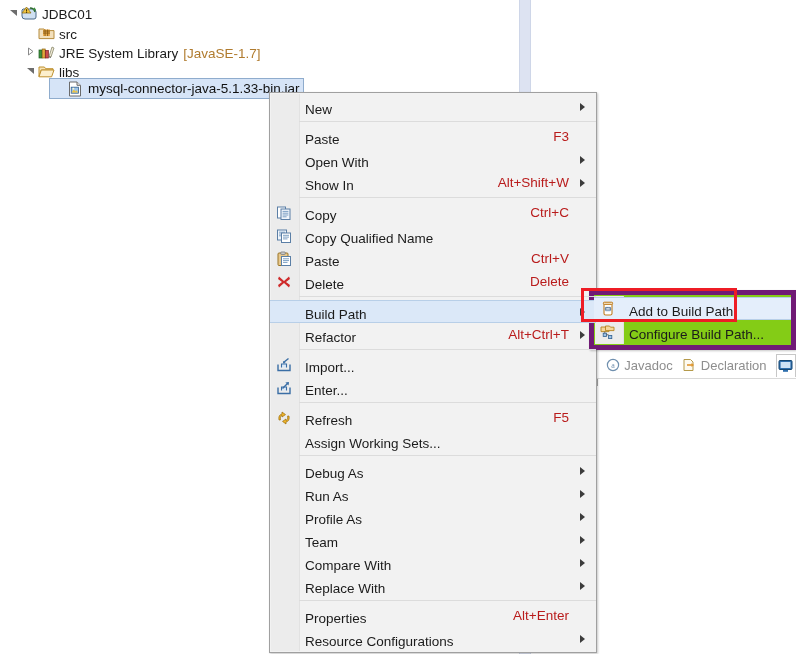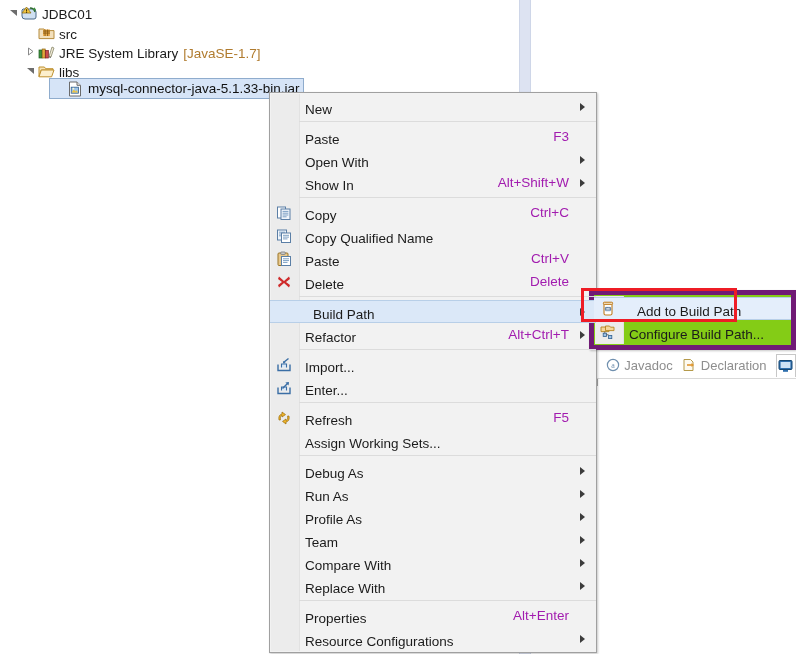--- a/index.html
+++ b/index.html
@@ -67,24 +67,24 @@
     position:absolute;left:1px;top:1px;width:28px;bottom:1px;
     background:#ececec;border-right:1px solid #e2e2e2;
   }
   .mi{
     position:relative;display:flex;align-items:center;height:23px;
     padding:0 7px 0 0;cursor:default;z-index:2;
   }
   .mi .mi-ico{width:28px;flex:0 0 28px;display:flex;align-items:center;justify-content:center;height:23px;}
   .mi .mi-ico svg{display:block;}
   .mi .mi-label{flex:1 1 auto;padding-left:7px;font-size:13.5px;color:#1b1b1b;white-space:nowrap;margin-top:6px;}
-  .mi .mi-accel{font-size:13.5px;color:#a21caf;margin-left:18px;white-space:nowrap;}
+  .mi .mi-accel{font-size:13.5px;color:#b91c1c;margin-left:18px;white-space:nowrap;}
   .mi .mi-arrow{width:14px;flex:0 0 14px;display:flex;align-items:center;justify-content:center;margin-left:6px;}
   .mi .mi-arrow.empty{visibility:hidden;}
-  .mi.selected{background:#dbe8f8;border-top:1px solid #b8cfe8;border-bottom:1px solid #b8cfe8;height:23px;box-sizing:border-box;gap:8px;}
+  .mi.selected{background:#dbe8f8;border-top:1px solid #b8cfe8;border-bottom:1px solid #b8cfe8;height:23px;box-sizing:border-box;}
   .msep{position:relative;height:1px;margin:3px 0 3px 29px;background:#dcdcdc;z-index:2;}
 
   
   #sub-menu{
     position:absolute;left:589px;top:290px;width:207px;
     background:#84cc16;border:5px solid #701a75;
     box-shadow:1px 1px 2px rgba(0,0,0,.22);
     box-sizing:border-box;padding:2px 0;
   }
   #sub-menu .icon-gutter{

